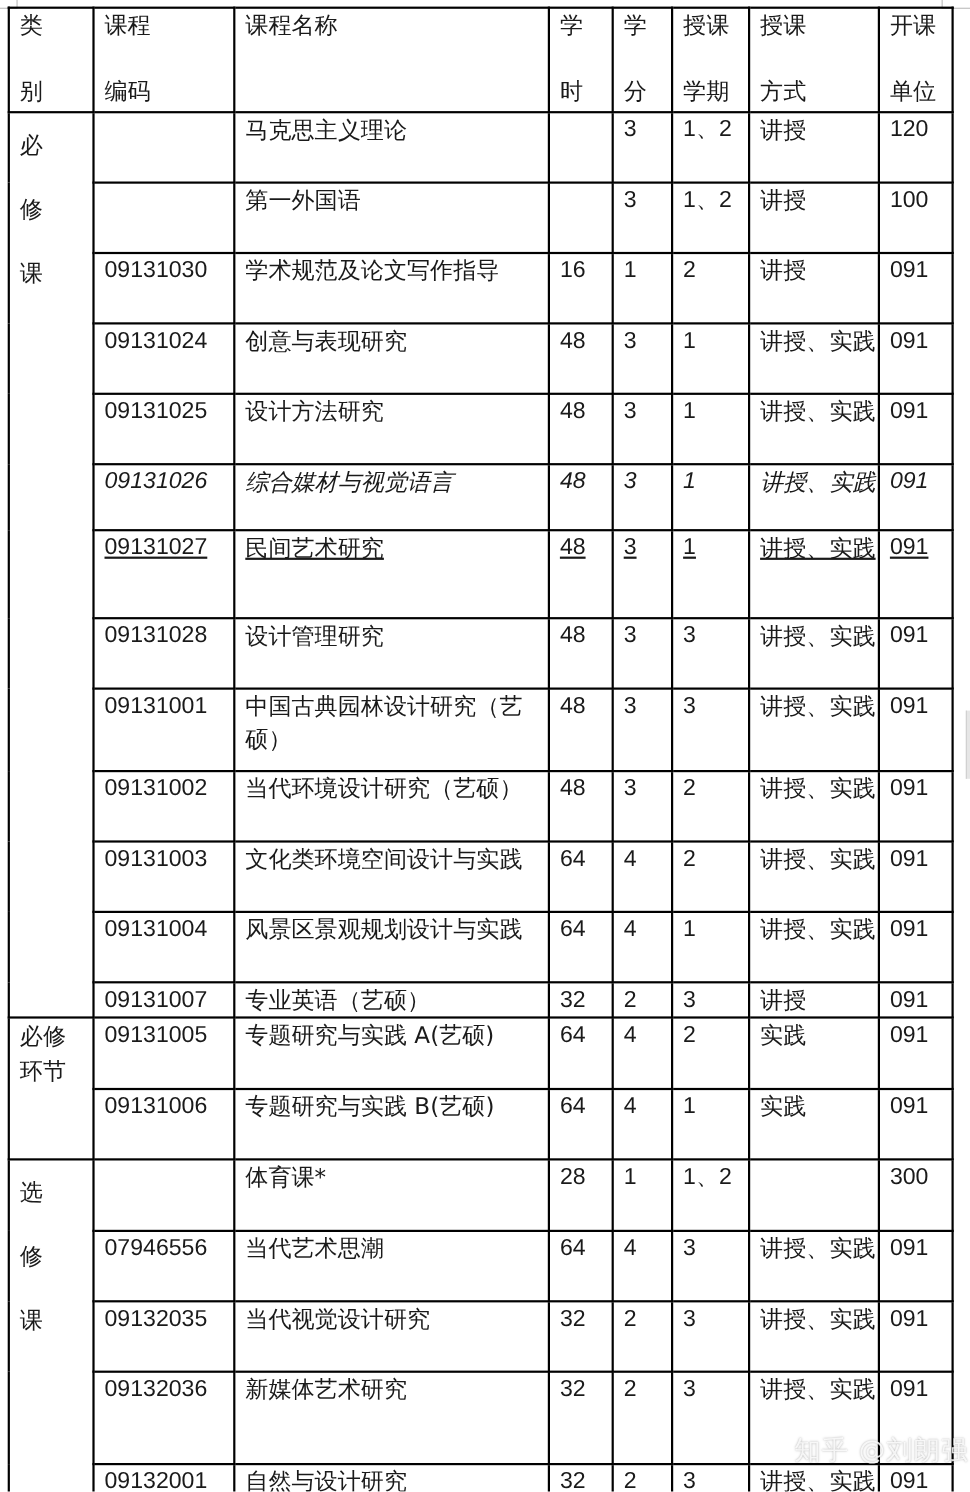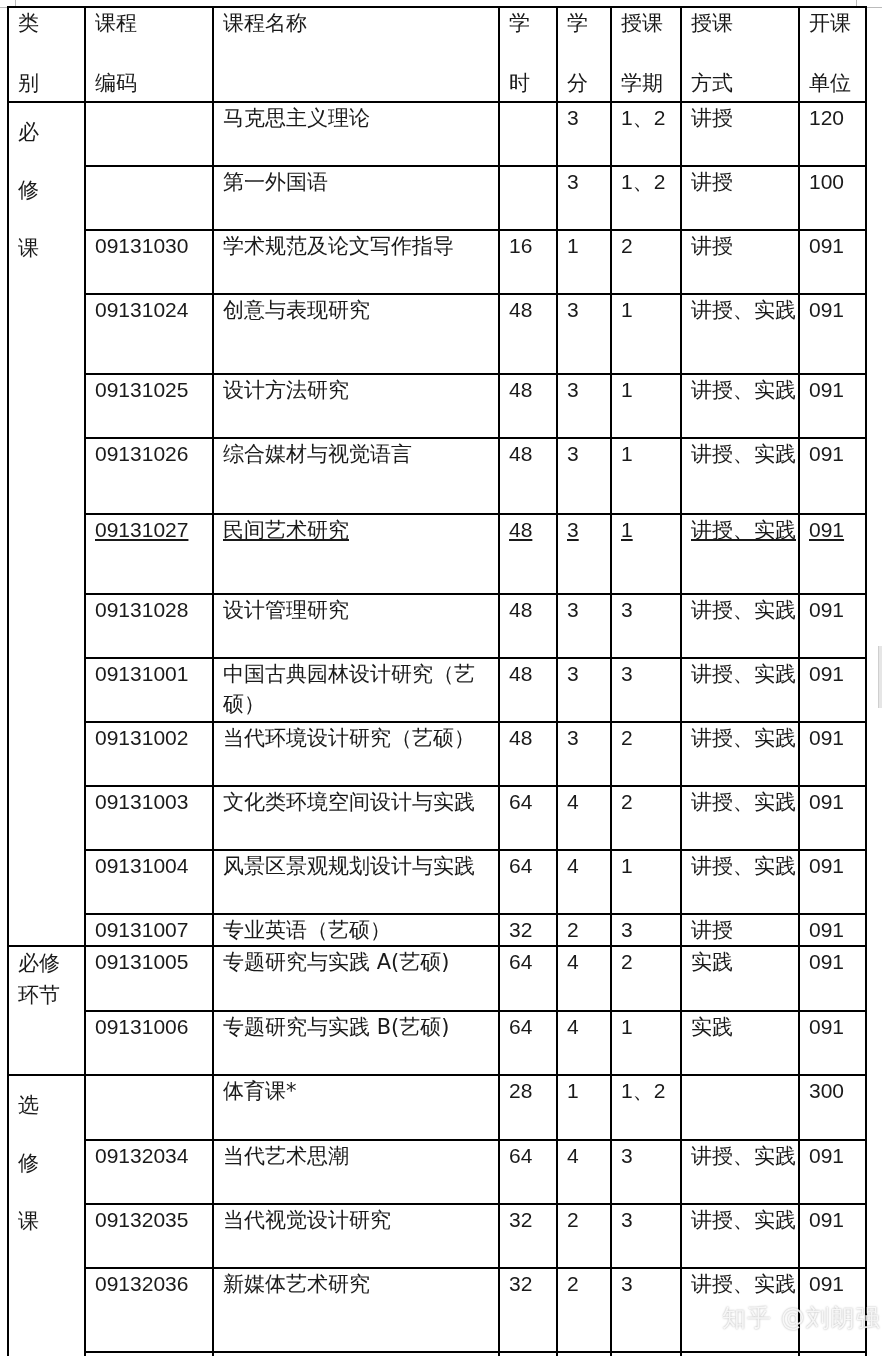--- a/index.html
+++ b/index.html
@@ -113,39 +113,39 @@
       </tr>
       <tr style="height: 64px;">
         <td class="num vmid">09131030</td>
         <td class="vmid">学术规范及论文写作指导</td>
         <td class="num vmid">16</td>
         <td class="num vmid">1</td>
         <td class="num vmid">2</td>
         <td class="vmid">讲授</td>
         <td class="num vmid">091</td>
       </tr>
-      <tr style="height: 80px;">
+      <tr style="height: 64px;">
         <td class="num vtop">09131024</td>
         <td class="vtop">创意与表现研究</td>
         <td class="num vtop">48</td>
         <td class="num vtop">3</td>
         <td class="num vtop">1</td>
         <td class="vtop">讲授、实践</td>
         <td class="num vtop">091</td>
       </tr>
       <tr style="height: 64px;">
         <td class="num vtop">09131025</td>
         <td class="vtop">设计方法研究</td>
         <td class="num vtop">48</td>
         <td class="num vtop">3</td>
         <td class="num vtop">1</td>
         <td class="vtop">讲授、实践</td>
         <td class="num vtop">091</td>
       </tr>
-      <tr style="height: 76px;">
+      <tr style="height: 60px; font-style: italic;">
         <td class="num vtop">09131026</td>
         <td class="vtop">综合媒材与视觉语言</td>
         <td class="num vtop">48</td>
         <td class="num vtop">3</td>
         <td class="num vtop">1</td>
         <td class="vtop">讲授、实践</td>
         <td class="num vtop">091</td>
       </tr>
       <tr style="height: 80px; text-decoration: underline;">
         <td class="num vtop">09131027</td>
@@ -158,21 +158,21 @@
       </tr>
       <tr style="height: 64px;">
         <td class="num vtop">09131028</td>
         <td class="vtop">设计管理研究</td>
         <td class="num vtop">48</td>
         <td class="num vtop">3</td>
         <td class="num vtop">3</td>
         <td class="vtop">讲授、实践</td>
         <td class="num vtop">091</td>
       </tr>
-      <tr style="height: 64px;">
+      <tr style="height: 75px;">
         <td class="num vtop">09131001</td>
         <td class="vtop">中国古典园林设计研究（艺硕）</td>
         <td class="num vtop">48</td>
         <td class="num vtop">3</td>
         <td class="num vtop">3</td>
         <td class="vtop">讲授、实践</td>
         <td class="num vtop">091</td>
       </tr>
       <tr style="height: 64px;">
         <td class="num vtop">09131002</td>
@@ -244,21 +244,21 @@
         </td>
         <td class="num vmid"></td>
         <td class="vmid">体育课*</td>
         <td class="num vmid">28</td>
         <td class="num vmid">1</td>
         <td class="num vmid">1、2</td>
         <td class="vmid"></td>
         <td class="num vmid">300</td>
       </tr>
       <tr style="height: 64px;">
-        <td class="num vmid">09132034</td>
+        <td class="num vmid">07946556</td>
         <td class="vmid">当代艺术思潮</td>
         <td class="num vmid">64</td>
         <td class="num vmid">4</td>
         <td class="num vmid">3</td>
         <td class="vtop">讲授、实践</td>
         <td class="num vmid">091</td>
       </tr>
       <tr style="height: 64px;">
         <td class="num vmid">09132035</td>
         <td class="vmid">当代视觉设计研究</td>

